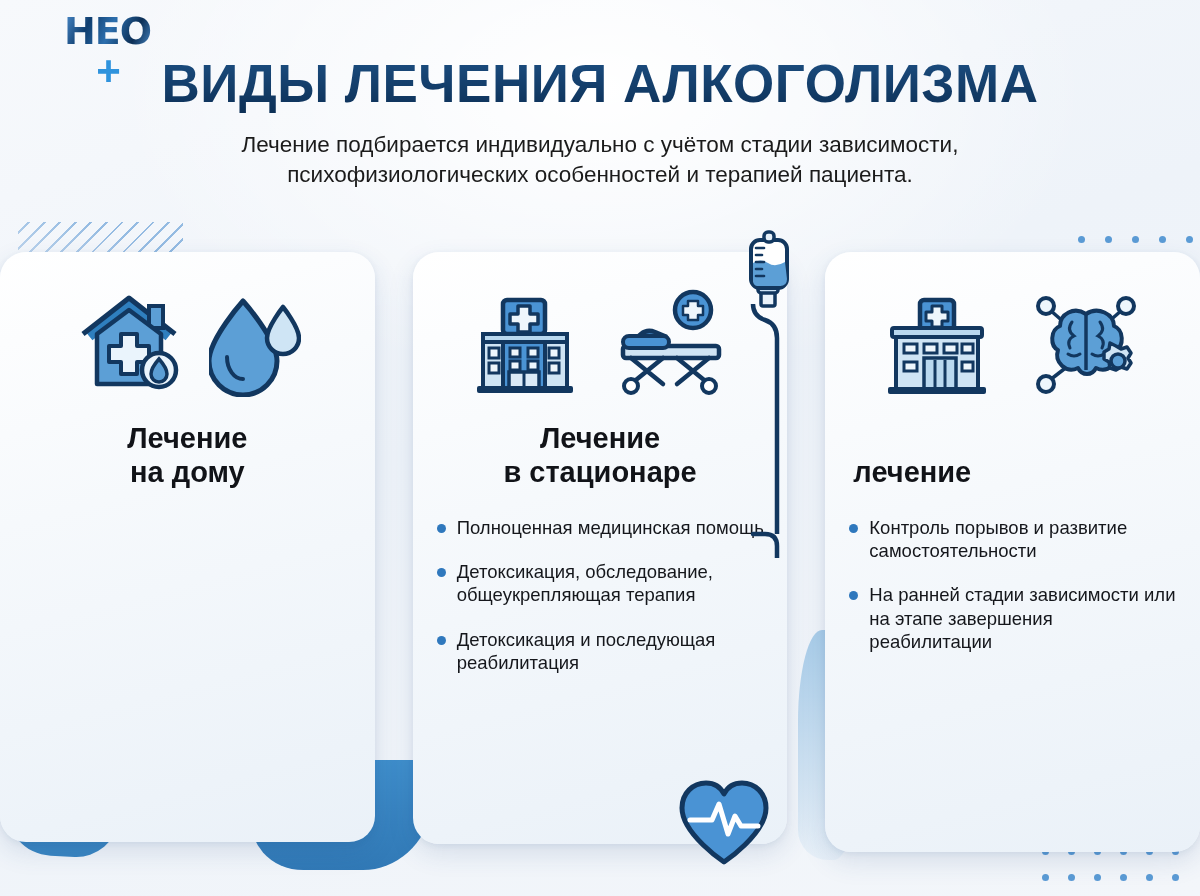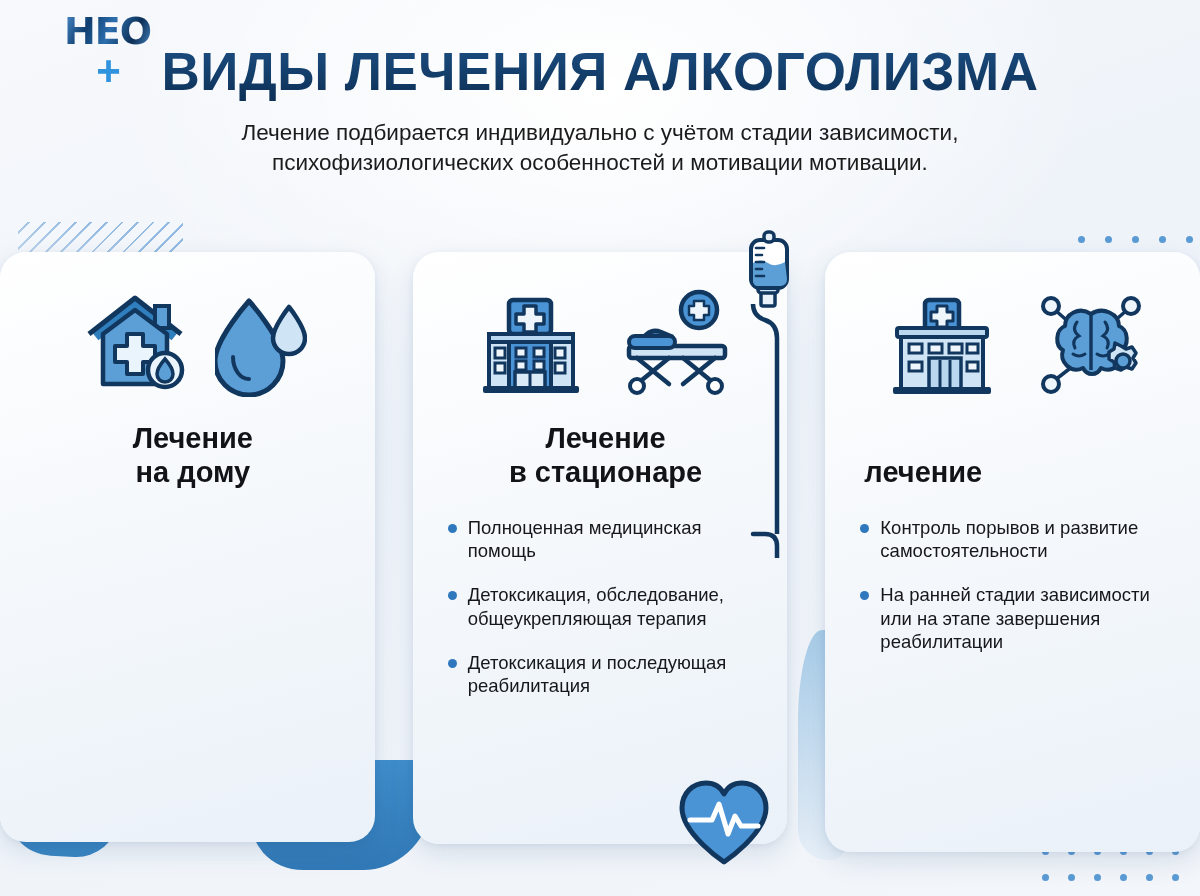--- a/index.html
+++ b/index.html
@@ -84,21 +84,21 @@
     background:linear-gradient(115deg,#4e8fd0 0%,#0f3d6e 28%,#2d6fae 52%,#0c2f56 78%,#4a8ac8 100%);
     -webkit-background-clip:text; background-clip:text; color:transparent;
     font-family:"DejaVu Sans","Liberation Sans",sans-serif;
     font-weight:bold;
   }
   .logo .plus {
     color:#2f93dd; font-size:42px; margin-left:1px; font-weight:bold;
   }
 
   .title {
-    margin-top:27px;
+    margin-top:39px;
     font-size:53px;
     font-weight:bold;
     letter-spacing:.5px;
     color:#123f6d;
     background:linear-gradient(180deg,#1d5084 0%,#0c2f55 100%);
     -webkit-background-clip:text; background-clip:text; color:transparent;
     text-shadow:none;
     font-family:"Liberation Sans","DejaVu Sans",sans-serif;
   }
 
@@ -117,21 +117,21 @@
     left:0; top:252px; width:1200px;
     display:flex;
     justify-content:center;
     gap:38px;
   }
   .card {
     width:389px;
     background:linear-gradient(165deg,#ffffff 0%,#f6f9fc 40%,#eaf1f8 100%);
     border-radius:26px;
     box-shadow:0 10px 26px rgba(40,80,130,.13), 0 2px 6px rgba(40,80,130,.08);
-    padding:28px 22px 26px 33px;
+    padding:28px 22px 26px 22px;
     position:relative;
     z-index:5;
   }
   .card-1 { height:590px; }
   .card-2 { height:592px; }
   .card-3 { height:600px; }
 
   .icons {
     display:flex; align-items:center; justify-content:center;
     gap:16px; height:128px;
@@ -248,21 +248,21 @@
 </div>
 
 <div class="header">
   <div class="logo">
     <span class="neo">НЕО</span>
       <span class="plus">+</span>
   </div>
   <h1 class="title">ВИДЫ ЛЕЧЕНИЯ АЛКОГОЛИЗМА</h1>
   <p class="subtitle">
     <span>Лечение подбирается индивидуально с учётом стадии зависимости,</span><br>
-    <span>психофизиологических особенностей и мотивации мотивации.</span>
+    <span>психофизиологических особенностей и терапией пациента.</span>
   </p>
 </div>
 
 <div class="iv-drip">
   <svg width="100" height="330" viewBox="0 0 100 330" fill="none">
     <path d="M46 332 L46 318 Q46 306 34 306 L22 306" stroke="#12375f" stroke-width="4.5" fill="none" stroke-linecap="round"></path>
     <path d="M46 306 L46 110 Q46 96 34 92 Q22 88 22 76" stroke="#12375f" stroke-width="4.5" fill="none"></path>
     <rect x="30" y="64" width="14" height="14" rx="2" fill="#e9f2fa" stroke="#12375f" stroke-width="3.5"></rect>
     <rect x="27" y="56" width="20" height="9" rx="3" fill="#cbe1f3" stroke="#12375f" stroke-width="3.5"></rect>
     <rect x="20" y="12" width="36" height="48" rx="9" fill="#ffffff" stroke="#12375f" stroke-width="4"></rect>

